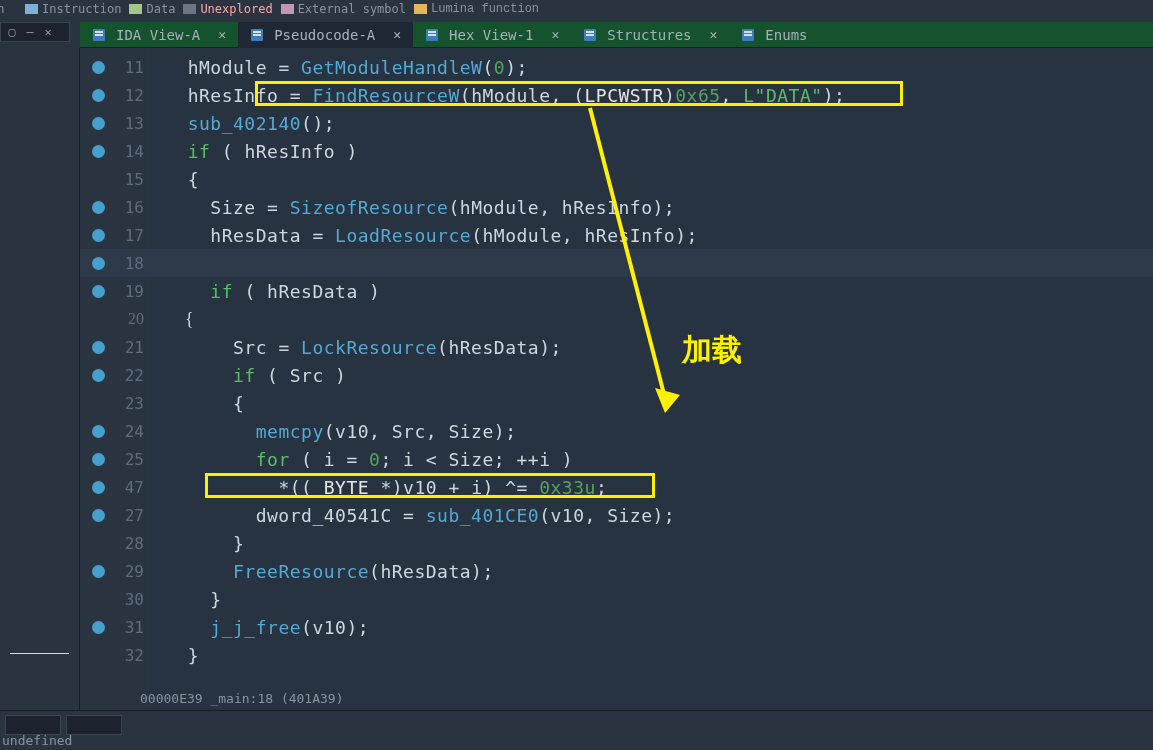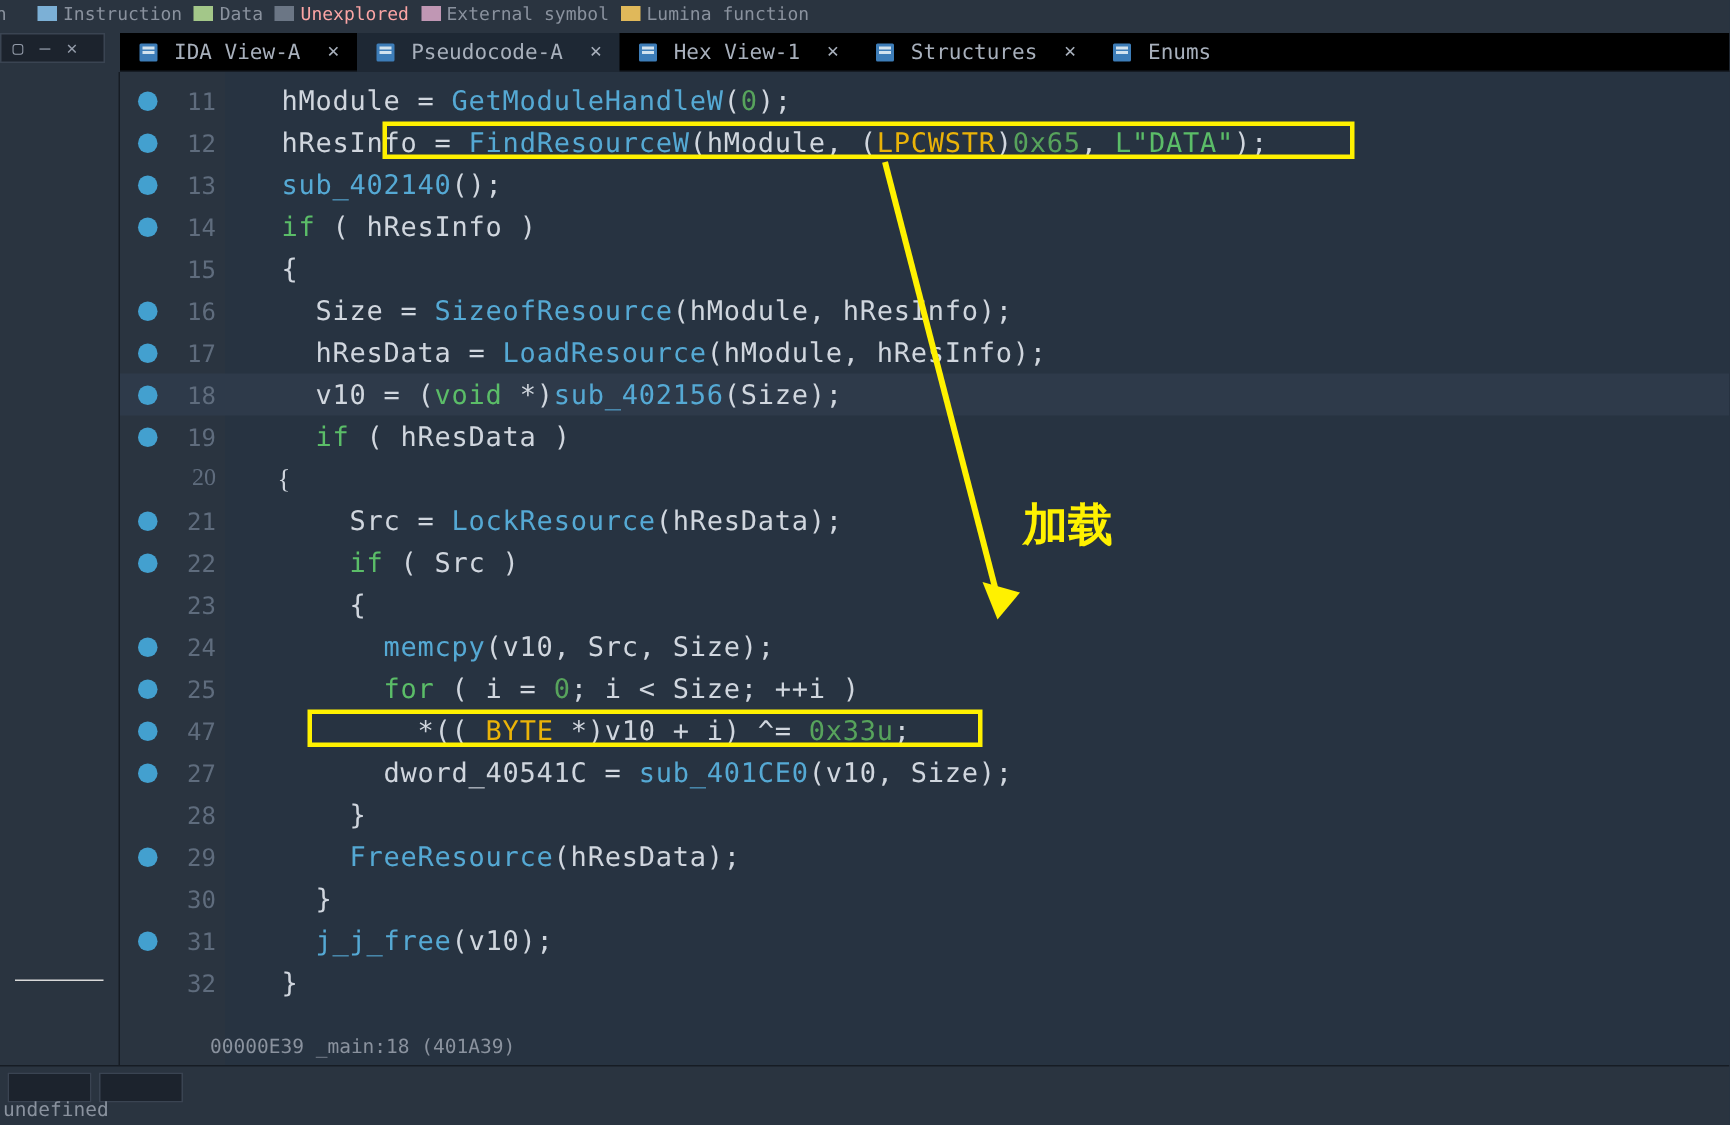--- a/index.html
+++ b/index.html
@@ -53,21 +53,21 @@
     align-items: center;
     justify-content: center;
     cursor: pointer;
   }
   .tabs-bar {
     position: absolute;
     top: 22px;
     left: 80px;
     right: 0;
     height: 26px;
-    background: #000000;
+    background: #14532d;
     display: flex;
     align-items: center;
     border-bottom: 1px solid #161c24;
   }
   .tab {
     display: flex;
     align-items: center;
     height: 26px;
     padding: 0 12px;
     color: #a8b0bc;
@@ -157,21 +157,21 @@
     font-size: 18px;
     letter-spacing: 0.5px;
   }
   .t-var { color: #d0d6de; }
   .t-op { color: #d0d6de; }
   .t-func { color: #55a9d4; }
   .t-kw { color: #5bbd68; }
   .t-num { color: #57a35c; }
   .t-str { color: #5bbd68; }
   .t-punc { color: #d0d6de; }
-  .t-cast { color: #eab308; }
+  .t-cast { color: #e5e5e5; text-decoration: underline; }
   .yellow-box {
     position: absolute;
     border: 3px solid #fff100;
     pointer-events: none;
   }
   .arrow-svg {
     position: absolute;
     pointer-events: none;
   }
   .annotation {
@@ -239,21 +239,21 @@
     <span class="legend-item">
       <span class="legend-swatch" style="background: rgb(107, 118, 133);"></span>
       <span style="color: #fca5a5; font-size: 12px;">Unexplored</span>
     </span>
     <span class="legend-item">
       <span class="legend-swatch" style="background: rgb(192, 151, 180);"></span>
       <span style="color: rgb(138, 146, 158); font-size: 12px;">External symbol</span>
     </span>
     <span class="legend-item">
       <span class="legend-swatch" style="background: rgb(224, 184, 90);"></span>
-      <span style="color: rgb(138, 146, 158); font-size: 12px;">Lumina function</span>
+      <span style="color: rgb(138, 146, 158); font-size: 12px; font-family: Liberation Mono, monospace;">Lumina function</span>
     </span>
   </div>
 
 <div class="window-controls">
   <div class="wc-btn">▢</div>
   <div class="wc-btn">—</div>
   <div class="wc-btn">✕</div>
 </div>
 
 <div class="tabs-bar" id="tabs-bar">
@@ -351,21 +351,20 @@
         <div class="line-code"><span class="t-var">    Size </span><span class="t-op">=</span><span> </span><span class="t-func">SizeofResource</span><span class="t-punc">(hModule, hResInfo);</span></div>
       </div>
       <div class="line" style="position: absolute; top: 173px; left: 0px; right: 0px;">
         <div class="line-bp filled"></div>
         <div class="line-num">17</div>
         <div class="line-code"><span class="t-var">    hResData </span><span class="t-op">=</span><span> </span><span class="t-func">LoadResource</span><span class="t-punc">(hModule, hResInfo);</span></div>
       </div>
       <div class="line highlighted-row" style="position: absolute; top: 201px; left: 0px; right: 0px;">
         <div class="line-bp filled"></div>
         <div class="line-num">18</div>
-        <div class="line-code"><span class="t-var">    v10 </span><span class="t-op">=</span><span class="t-punc"> (</span><span class="t-kw">void</span><span class="t-punc"> *)</span><span class="t-func">sub_402156</span><span class="t-punc">(Size);</span></div>
       </div>
       <div class="line" style="position: absolute; top: 229px; left: 0px; right: 0px;">
         <div class="line-bp filled"></div>
         <div class="line-num">19</div>
         <div class="line-code"><span>    </span><span class="t-kw">if</span><span class="t-var"> ( hResData )</span></div>
       </div>
       <div class="line" style="position: absolute; top: 257px; left: 0px; right: 0px; font-family: Liberation Serif, serif;">
         <div class="line-bp"></div>
         <div class="line-num">20</div>
         <div class="line-code"><span class="t-punc">    {</span></div>

